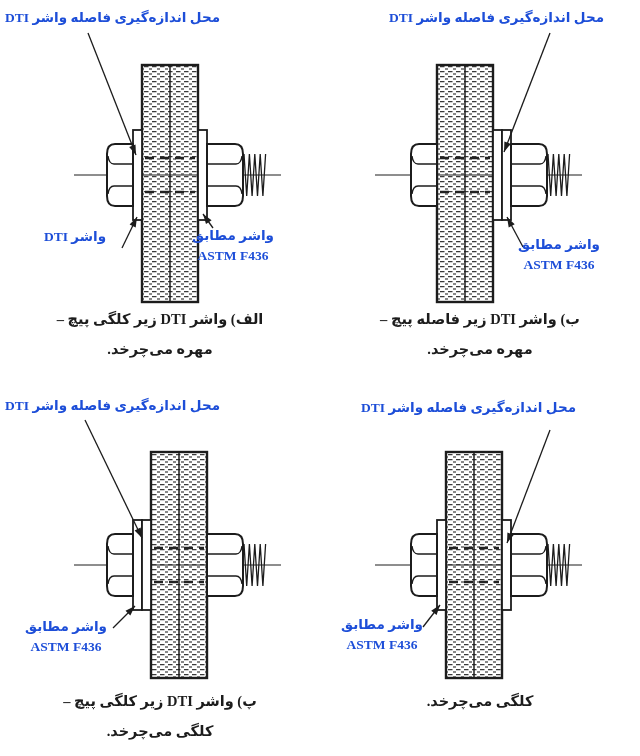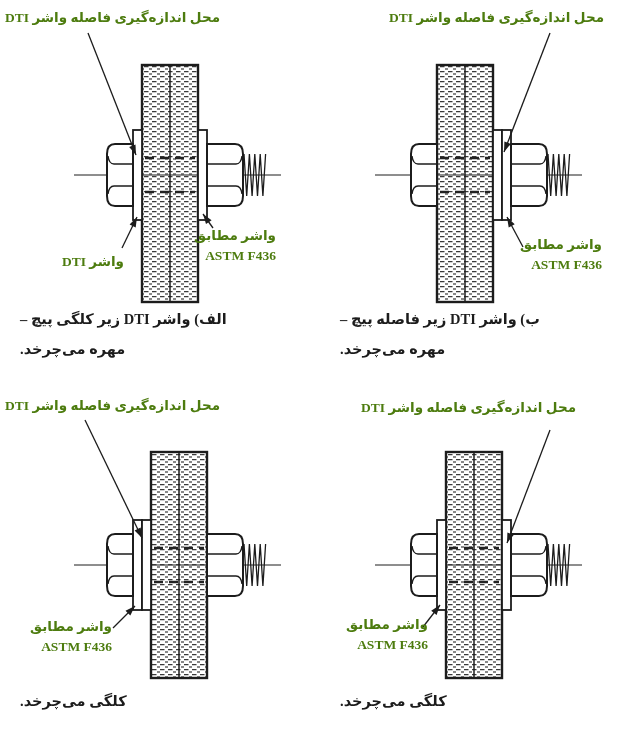--- a/index.html
+++ b/index.html
@@ -1,24 +1,24 @@
 <!DOCTYPE html>
 <html lang="fa"><head>
 <meta charset="utf-8">
 <style>
   html,body{margin:0;padding:0;background:#ffffff;}
   .page{position:relative;width:640px;height:756px;background:#ffffff;overflow:hidden;
         font-family:"Liberation Serif","DejaVu Sans",serif;}
   .quad{position:absolute;width:320px;height:378px;}
   .quad svg{position:absolute;left:0;top:0;}
-  .lbl{position:absolute;font-weight:700;font-size:13.5px;line-height:20px;color:#4d7c0f;
-       direction:rtl;text-align:right;white-space:nowrap;}
+  .lbl{position:absolute;font-weight:700;font-size:13.5px;line-height:20px;color:#1d4ed8;
+       direction:rtl;text-align:center;white-space:nowrap;}
   .lbl.wrap{white-space:normal;}
   .lbl .latin{direction:ltr;unicode-bidi:embed;}
-  .caption{position:absolute;left:20px;width:280px;direction:rtl;text-align:left;
+  .caption{position:absolute;left:20px;width:280px;direction:rtl;text-align:center;
            font-weight:700;font-size:14.5px;color:#1c1c1c;}
   .caption div{line-height:30px;}
 </style>
 </head>
 <body>
 
 <div class="page">
 
   <section class="quad" style="left:0;top:0">
     <svg id="svg0" width="320" height="378" viewBox="0 0 320 378">
@@ -41,21 +41,21 @@
         <path d="M207 164 H236 Q241 164 242 156 M207 186 H236 Q241 186 242 194" fill="none" stroke="#1c1c1c" stroke-width="1.4"></path>
         <path d="M244 154 L246.7 196 L249.4 154 L252.1 196 L254.8 154 L257.5 196 L260.2 154 L262.9 196 L265.6 154" fill="none" stroke="#1c1c1c" stroke-width="1.3"></path>
         <line x1="88" y1="33" x2="136" y2="155" stroke="#1c1c1c" stroke-width="1.3"></line>
         <polygon points="136,155 129.2,146.9 135.5,144.4" fill="#1c1c1c"></polygon>
         <line x1="122" y1="248" x2="137" y2="217" stroke="#1c1c1c" stroke-width="1.3"></line>
         <polygon points="137,217 135.7,227.5 129.6,224.5" fill="#1c1c1c"></polygon>
         <line x1="213" y1="228" x2="203" y2="214" stroke="#1c1c1c" stroke-width="1.3"></line>
         <polygon points="203,214 211.6,220.2 206.0,224.1" fill="#1c1c1c"></polygon>
       </svg>
     <div class="lbl" style="left:8px;top:8px;width:212px">محل اندازه‌گیری فاصله واشر DTI</div>
-    <div class="lbl" style="left:26px;top:252px;width:98px">واشر DTI</div>
+    <div class="lbl" style="left:26px;top:227px;width:98px">واشر DTI</div>
     <div class="lbl wrap" style="left:190px;top:226px;width:86px">
       <div>واشر مطابق</div>
       <div class="latin">ASTM F436</div>
     </div>
     <div class="caption" style="top:304px">
       <div>الف) واشر DTI زیر کلگی پیچ –</div>
       <div>مهره می‌چرخد.</div>
     </div>
   </section>
 
@@ -119,20 +119,21 @@
         <polygon points="142,160 134.6,152.5 140.7,149.5" fill="#1c1c1c"></polygon>
         <line x1="113" y1="250" x2="135" y2="228" stroke="#1c1c1c" stroke-width="1.3"></line>
         <polygon points="135,228 130.3,237.5 125.5,232.7" fill="#1c1c1c"></polygon>
       </svg>
     <div class="lbl" style="left:8px;top:18px;width:212px">محل اندازه‌گیری فاصله واشر DTI</div>
     <div class="lbl wrap" style="left:20px;top:239px;width:92px">
       <div>واشر مطابق</div>
       <div class="latin">ASTM F436</div>
     </div>
     <div class="caption" style="top:308px">
+      <div>پ) واشر DTI زیر کلگی پیچ –</div>
       <div>کلگی می‌چرخد.</div>
     </div>
   </section>
 
   <section class="quad" style="left:320px;top:378px">
     <svg id="svg3" width="320" height="378" viewBox="0 0 320 378">
         <defs>
           <pattern id="stip3" width="8" height="5" patternUnits="userSpaceOnUse">
             <rect x="0" y="1" width="4.5" height="1.25" fill="#3a3a3a"></rect>
             <rect x="5" y="3.4" width="3.4" height="1.2" fill="#3a3a3a"></rect>

